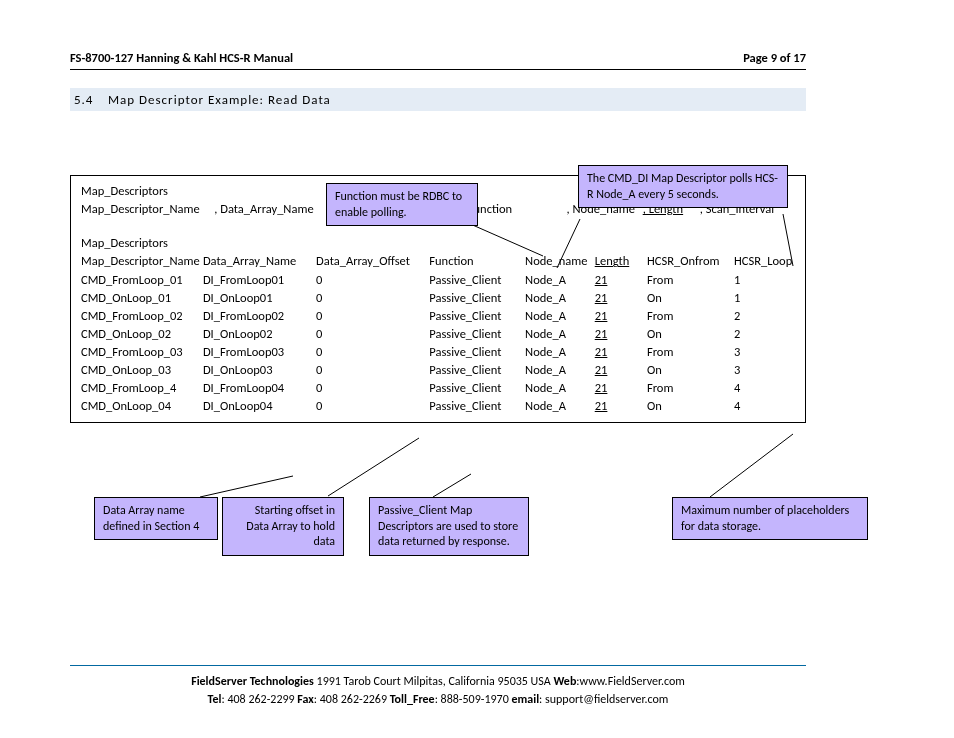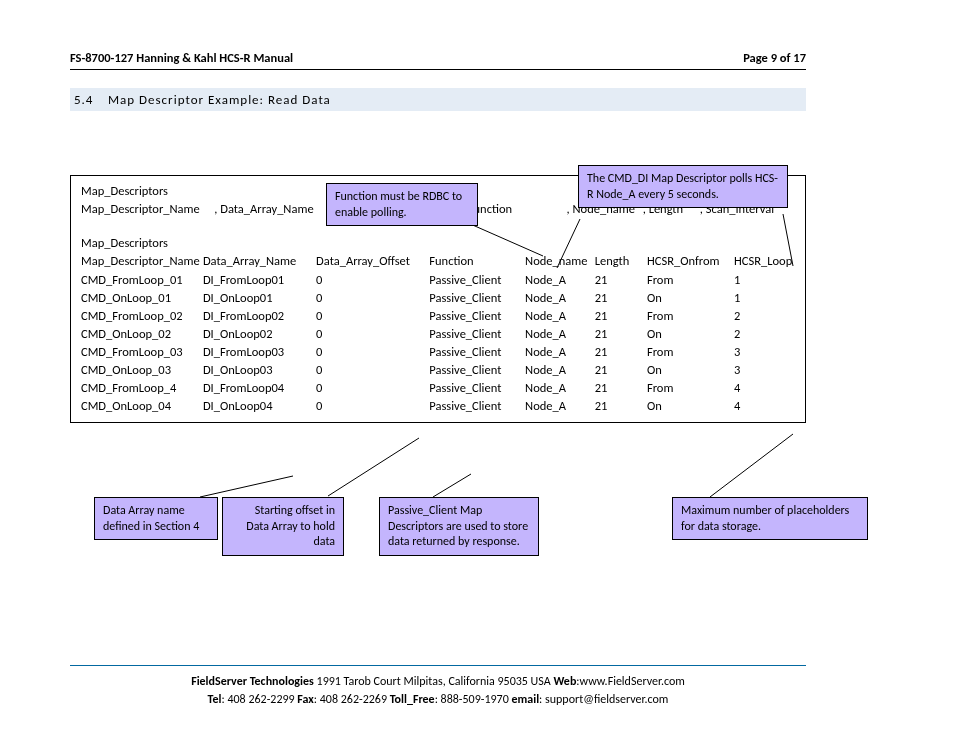--- a/index.html
+++ b/index.html
@@ -47,21 +47,21 @@
   .row {
     display: flex;
     line-height: 1.45;
   }
   
   .c1 { width: 140px; }
   .c2 { width: 130px; }
   .c3 { width: 130px; }
   .c4 { width: 110px; }
   .c5 { width: 80px; }
-  .c6 { width: 60px; }
+  .c6 { width: 60px; text-decoration: underline; }
   .c7 { width: 100px; }
   .c8 { width: 70px; }
   .spacer { height: 16px; }
   
   .callout {
     position: absolute;
     border: 1px solid #000;
     background: #c4b5fd;
     padding: 5px 8px;
     font-size: 12px;
@@ -216,21 +216,21 @@
           <span class="c5">Node_A</span>
           <span class="c6">21</span>
           <span class="c7">On</span>
           <span class="c8">4</span>
         </div>
       </div>
   </div>
 
   <div class="callout" style="left:94px; top:497px; width:106px;">Data Array name defined in Section 4</div>
   <div class="callout" style="left:222px; top:497px; width:104px;text-align:right;">Starting offset in Data Array to hold data</div>
-  <div class="callout" style="left:379px; top:497px; width:142px;">Passive_Client Map Descriptors are used to store data returned by response.</div>
+  <div class="callout" style="left:369px; top:497px; width:142px;">Passive_Client Map Descriptors are used to store data returned by response.</div>
   <div class="callout" style="left:672px; top:497px; width:178px;">Maximum number of placeholders for data storage.</div>
 
   <svg class="annot">
     <line x1="459" y1="219" x2="543" y2="256" stroke="#000" stroke-width="1"></line>
     <line x1="580" y1="219" x2="557" y2="268" stroke="#000" stroke-width="1"></line>
     <line x1="783" y1="214" x2="793" y2="266" stroke="#000" stroke-width="1"></line>
     <line x1="200" y1="497" x2="293" y2="476" stroke="#000" stroke-width="1"></line>
     <line x1="328" y1="496" x2="419" y2="438" stroke="#000" stroke-width="1"></line>
     <line x1="433" y1="497" x2="471" y2="474" stroke="#000" stroke-width="1"></line>
     <line x1="710" y1="497" x2="793" y2="434" stroke="#000" stroke-width="1"></line>

